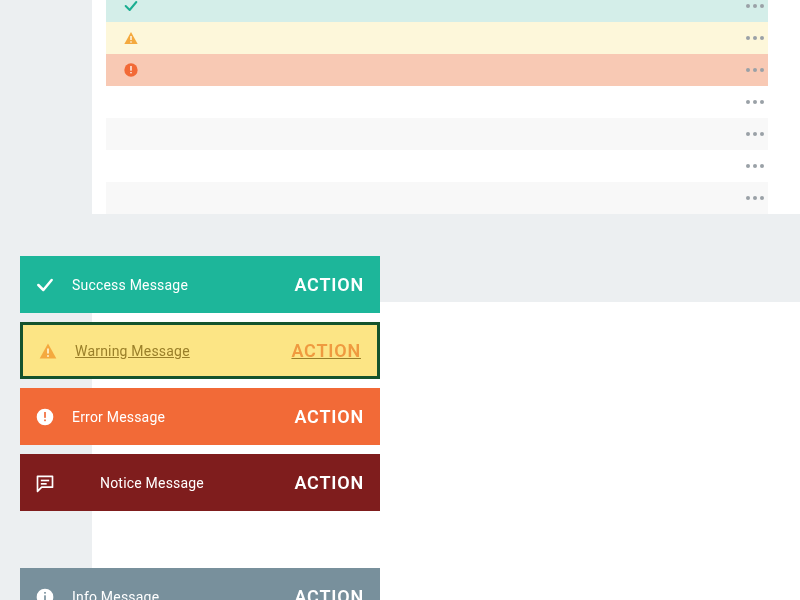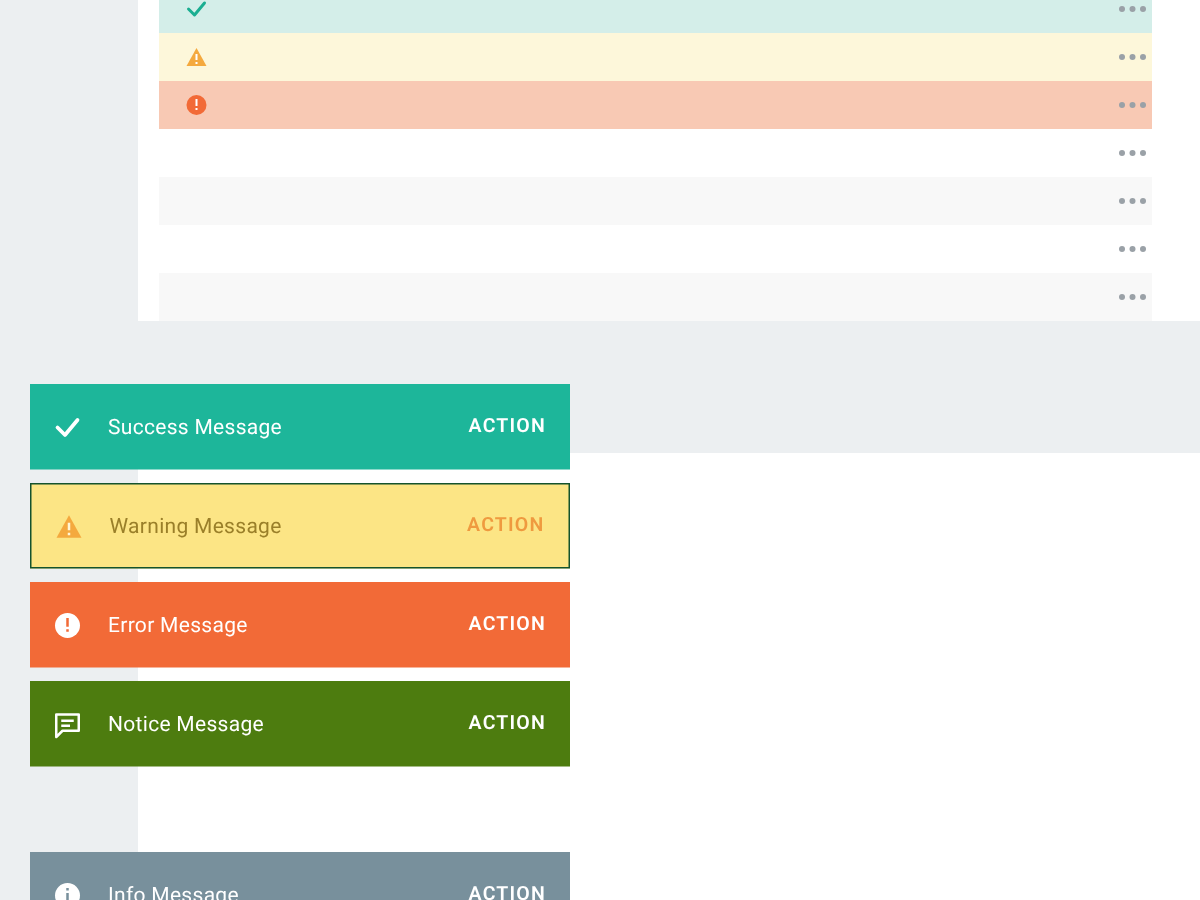--- a/index.html
+++ b/index.html
@@ -88,31 +88,31 @@
   .banner-icon {
     width: 22px; height: 22px; display:flex; align-items:center; justify-content:center;
     margin-right: 16px;
   }
   .banner-label {
     font-size: 14px;
     letter-spacing: 0.2px;
     flex: 1;
   }
   .banner-action {
-    font-size: 13px;
+    font-size: 18px;
     font-weight: 600;
     letter-spacing: 0.8px;
     cursor: pointer;
   }
   .banner-success { background: #1db69a; }
-  .banner-warning { background: #fce585; color: #9a7f29; border: 1px solid #14532d; }
+  .banner-warning { background: #fce585; color: #9a7f29; border: 3px solid #14532d; text-decoration: underline; }
   .banner-warning .banner-action { color: #ef9a3f; }
   .banner-warning .tri-icon path { fill: #f4a93e; }
   .banner-error   { background: #f26a37; align-items: center; }
-  .banner-notice  { background: #4d7c0f; }
+  .banner-notice  { background: #7f1d1d; gap: 28px; }
   .banner-info    { background: #78909c; margin-top: 48px; }
 
   svg { display: block; }
 </style>
 </head>
 <body>
 
 <div class="content-area">
   <div class="striped-list">
 

